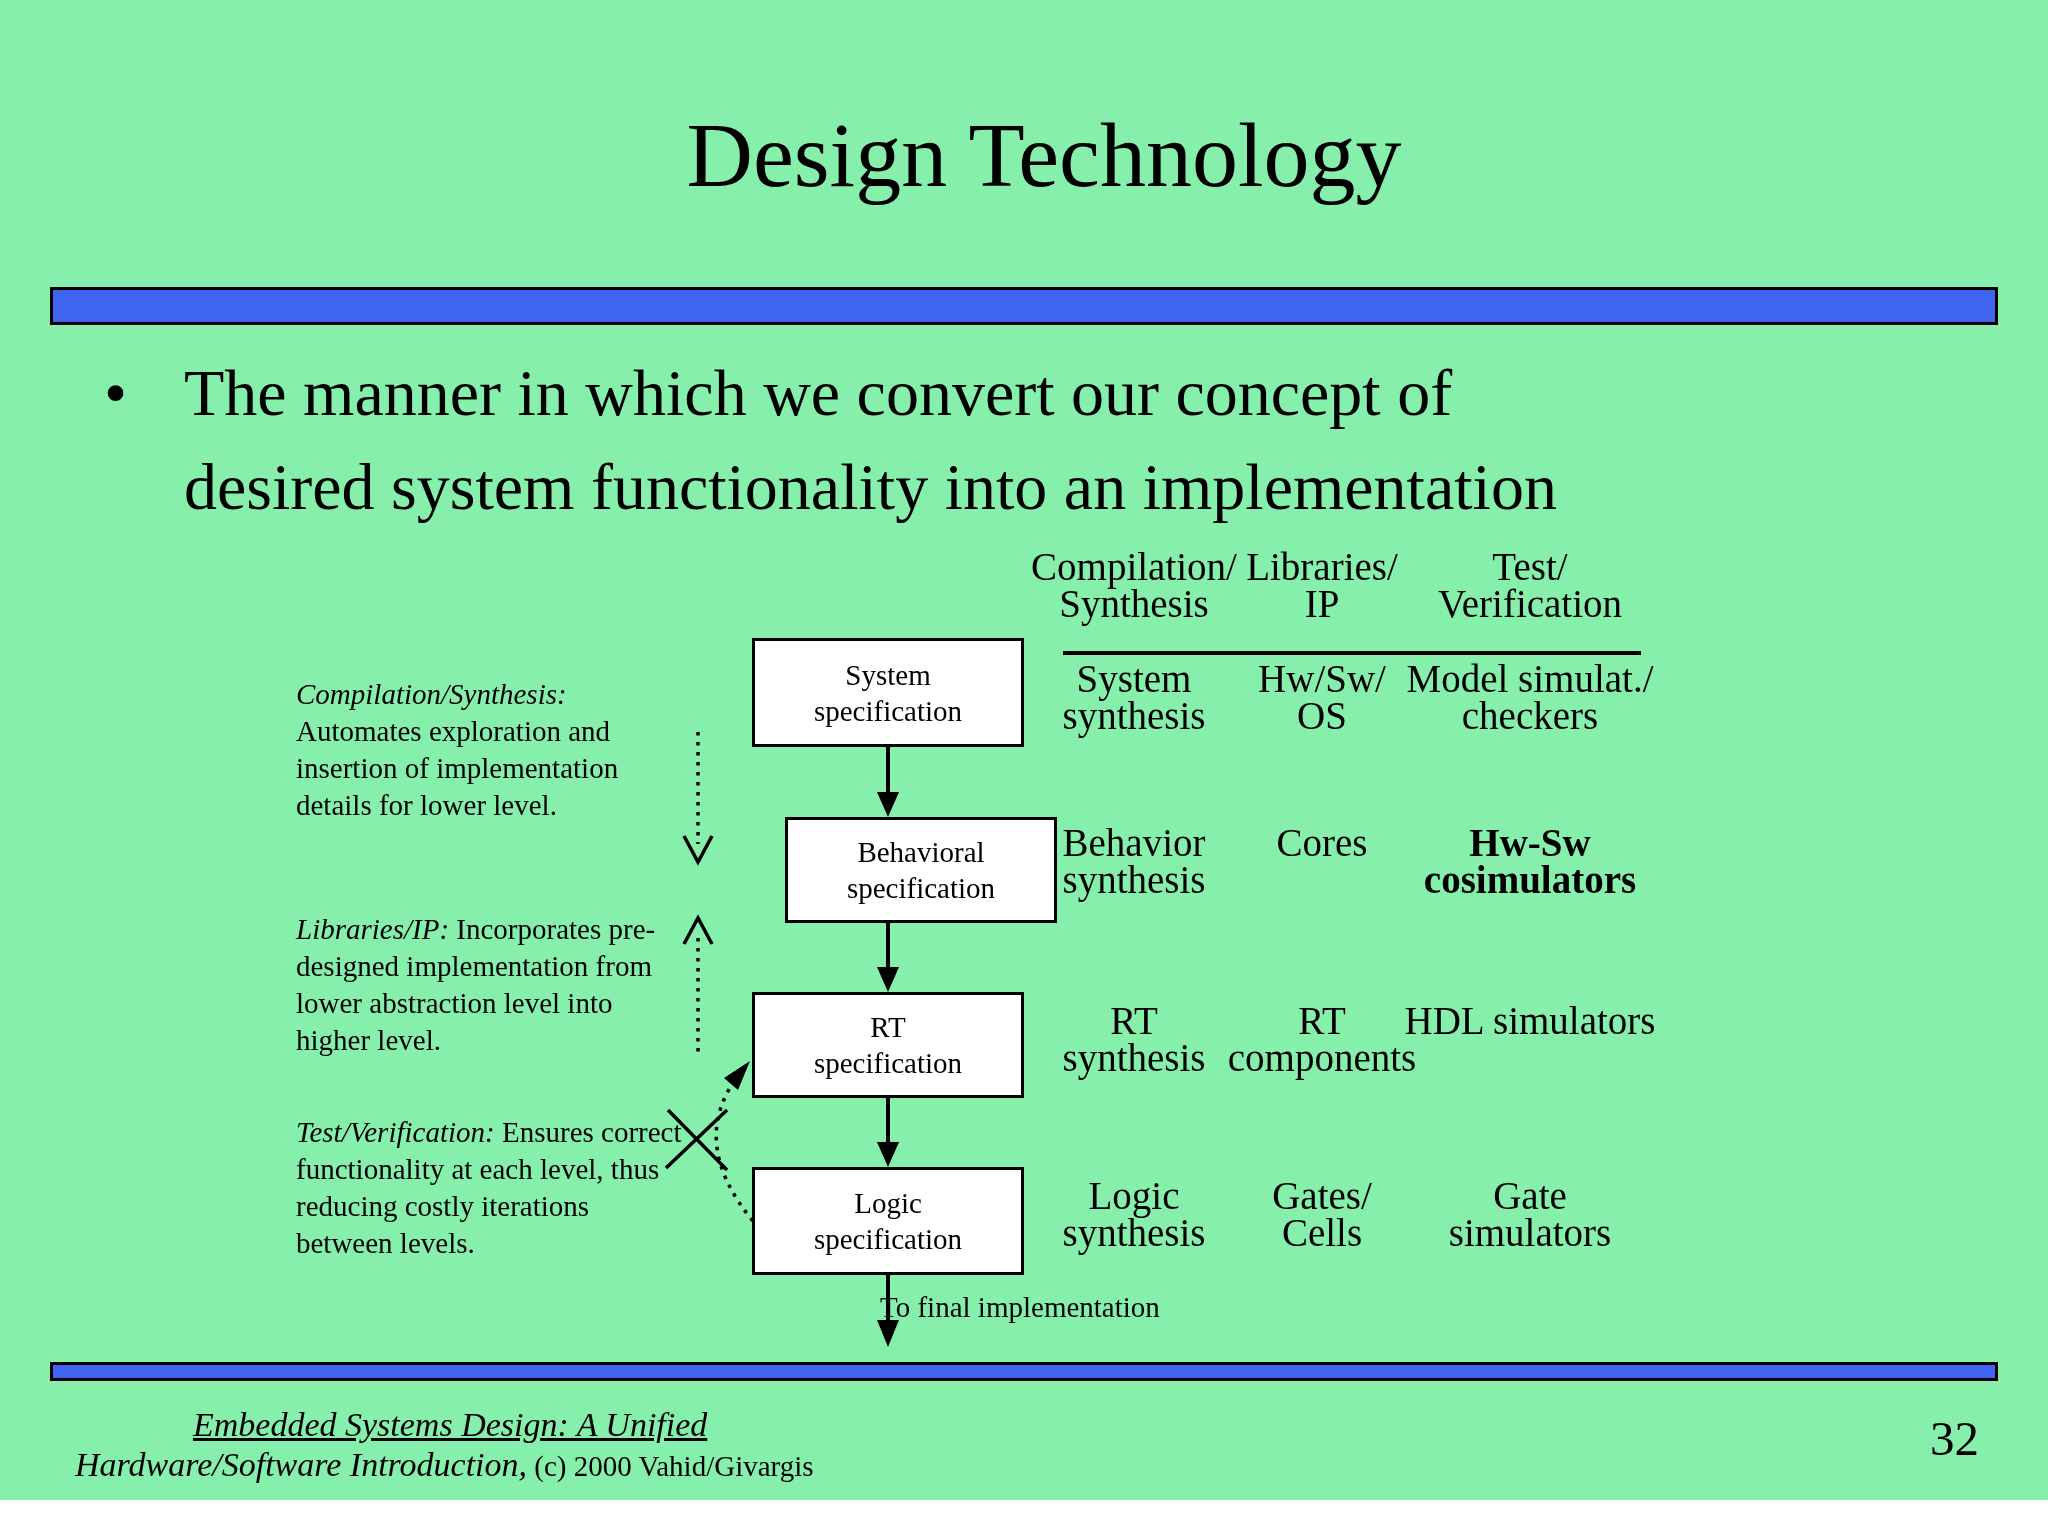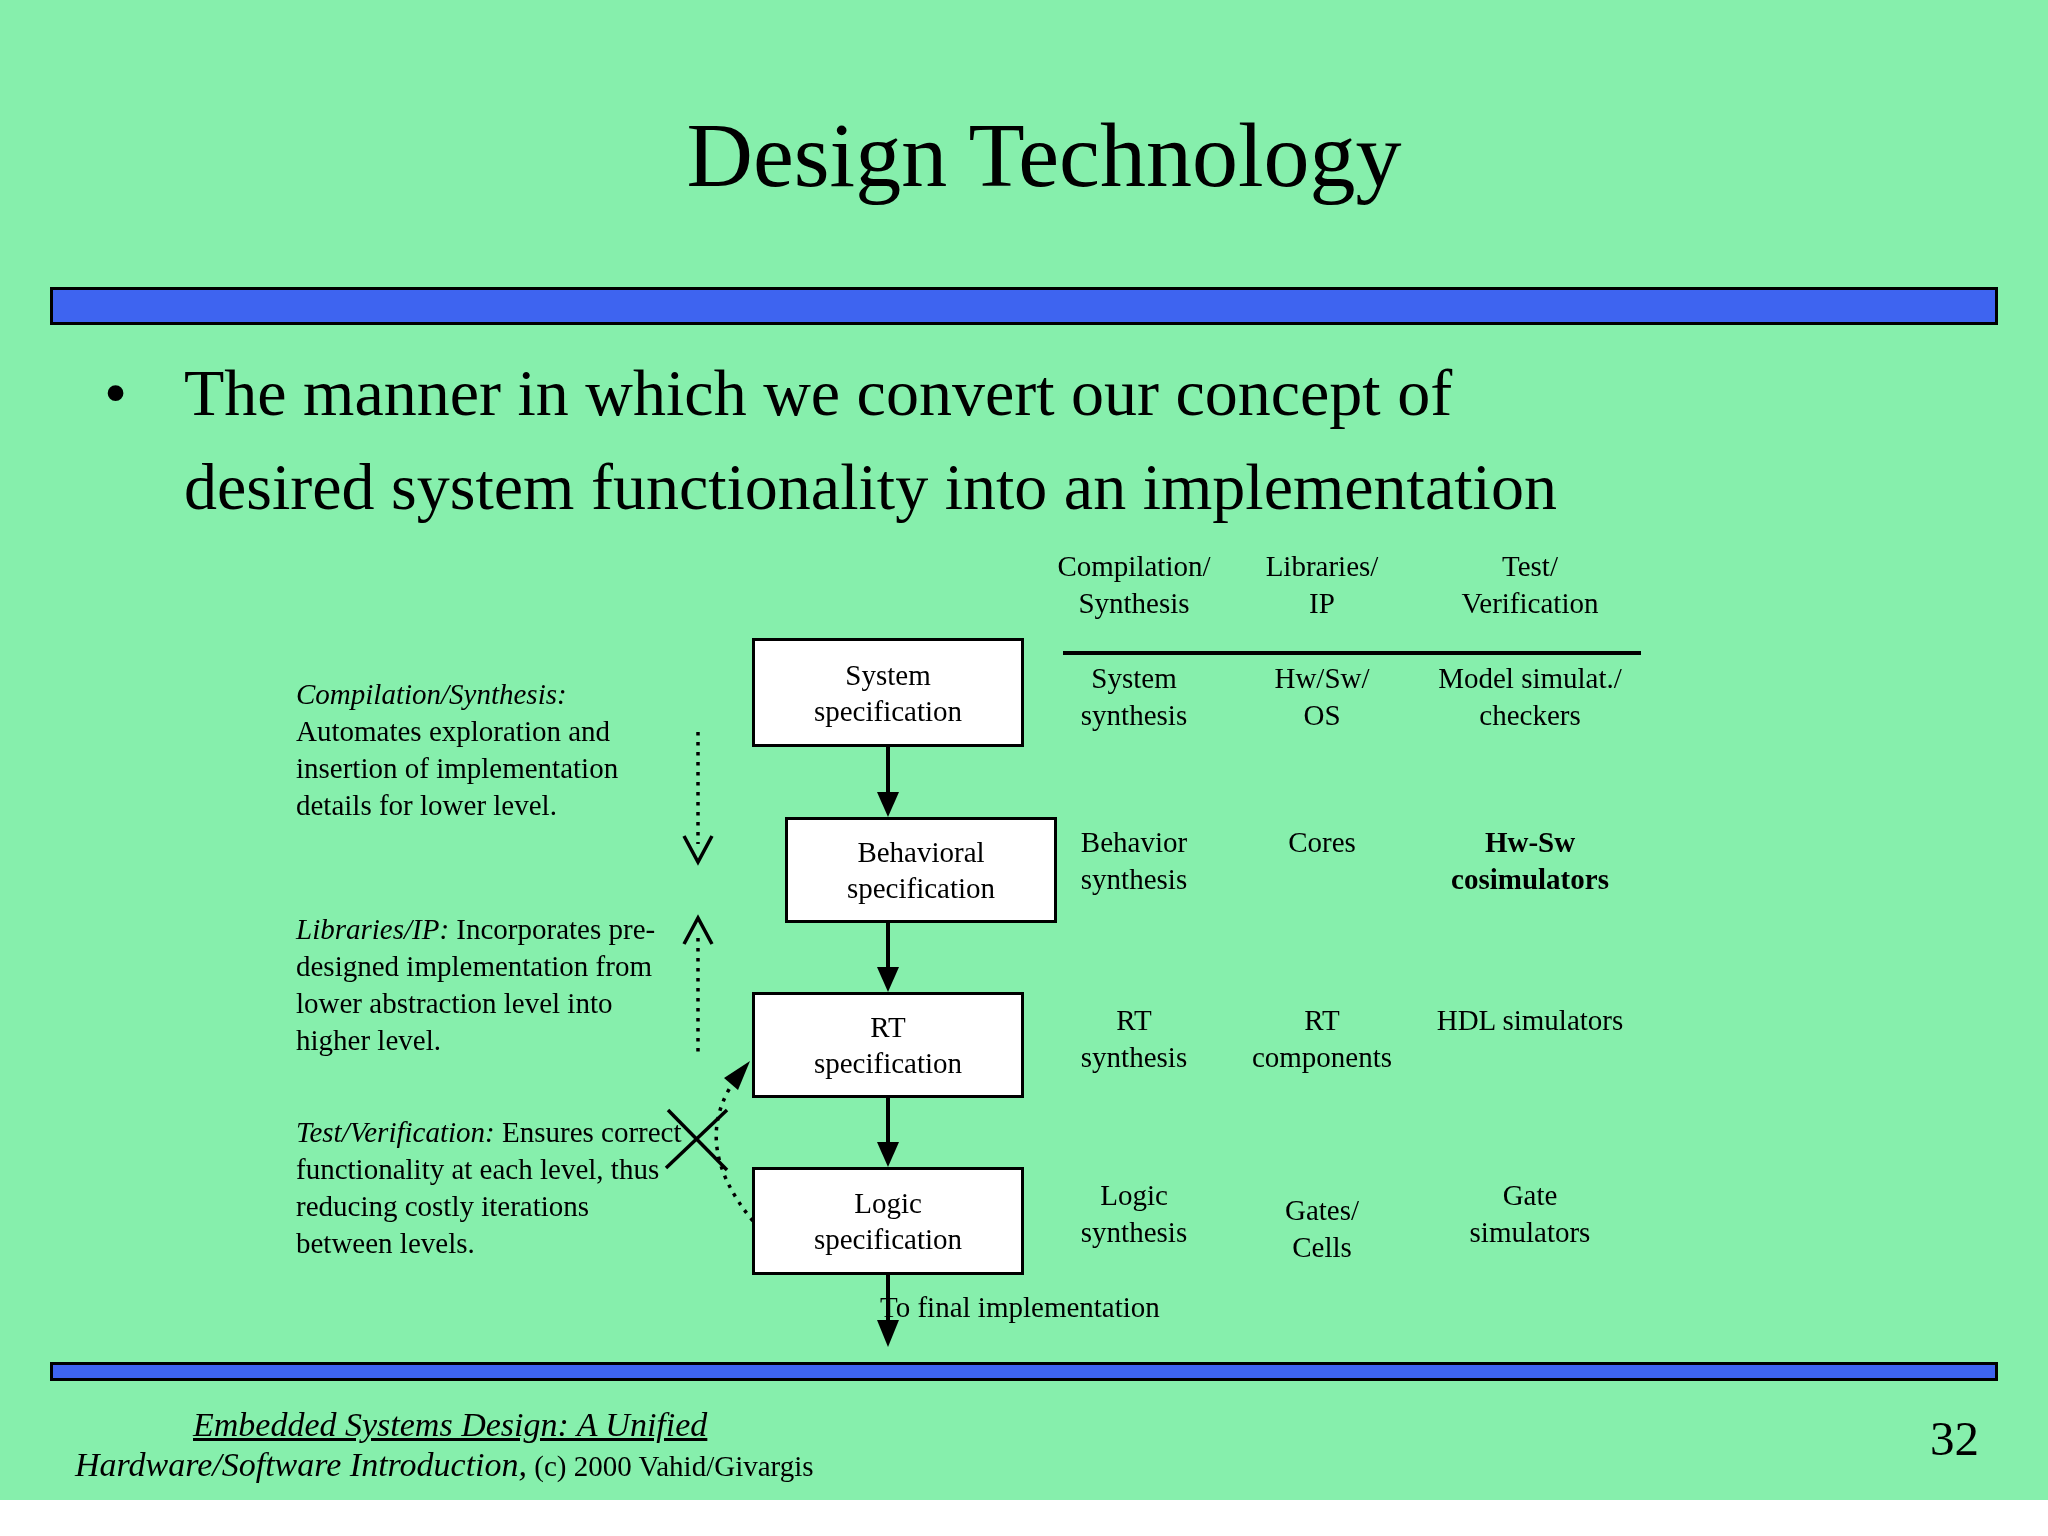--- a/index.html
+++ b/index.html
@@ -19,21 +19,21 @@
   .bullet-text{left:184px;top:346px;font-size:66px;line-height:94px;white-space:nowrap;}
   .ann{font-size:29px;line-height:37px;white-space:nowrap;}
   .it{font-style:italic;}
   .spec-box{
     position:absolute;border:3px solid #000;background:#fff;
     display:flex;flex-direction:column;align-items:center;justify-content:center;
     font-size:29px;line-height:36px;text-align:center;
   }
   .tcell{
     position:absolute;transform:translateX(-50%);text-align:center;
-    font-size:29px;line-height:37px;white-space:nowrap;
+    font-size:39px;line-height:37px;white-space:nowrap;
   }
   .flow-label{font-size:29px;line-height:37px;white-space:nowrap;}
   .footer1{left:193px;top:1406px;font-size:34px;font-style:italic;white-space:nowrap;text-decoration:underline;}
   .footer2{left:75px;top:1446px;font-size:34px;font-style:italic;white-space:nowrap;}
   .footer2 .plain{font-style:normal;font-size:29px;}
   .pagenum{left:1930px;top:1410px;font-size:49px;font-family:Liberation Serif, serif;}
   svg.overlay{position:absolute;left:0;top:0;pointer-events:none;}
 </style>
 </head>
 <body>
@@ -181,21 +181,21 @@
   </div>
   <div class="tcell" style="left:1530px;top:1002px;">
     <div>HDL simulators</div>
     <div></div>
   </div>
 
   <div class="tcell" style="left:1134px;top:1177px;">
     <div>Logic</div>
     <div>synthesis</div>
   </div>
-  <div class="tcell" style="left:1322px;top:1177px;margin-top:15px;">
+  <div class="tcell" style="left:1322px;top:1177px;">
     <div>Gates/</div>
     <div>Cells</div>
   </div>
   <div class="tcell" style="left:1530px;top:1177px;">
     <div>Gate</div>
     <div>simulators</div>
   </div>
 
   <div class="bar bar-bottom"></div>
 

